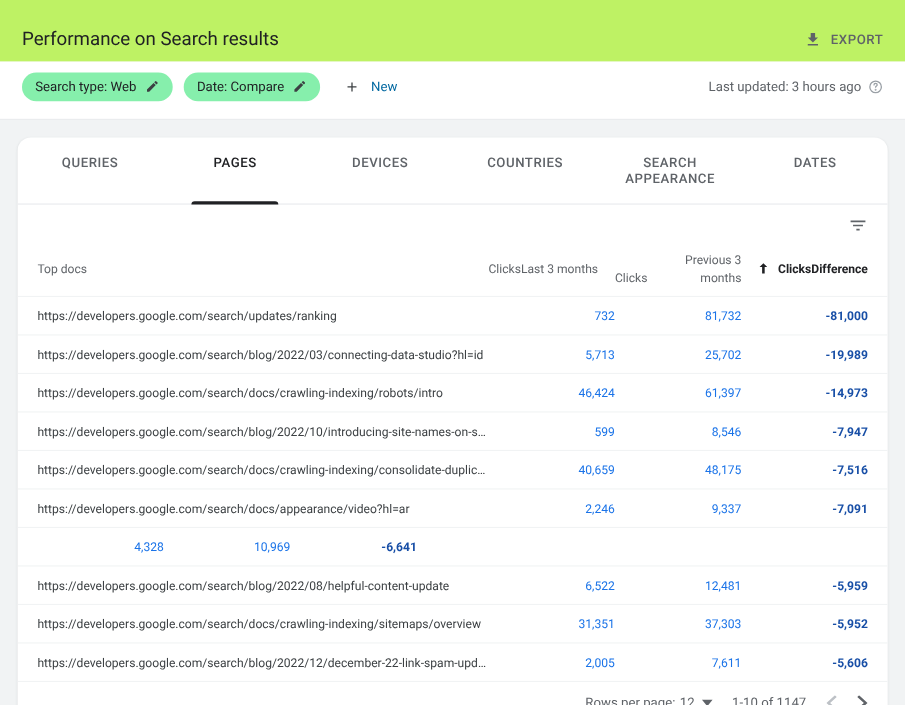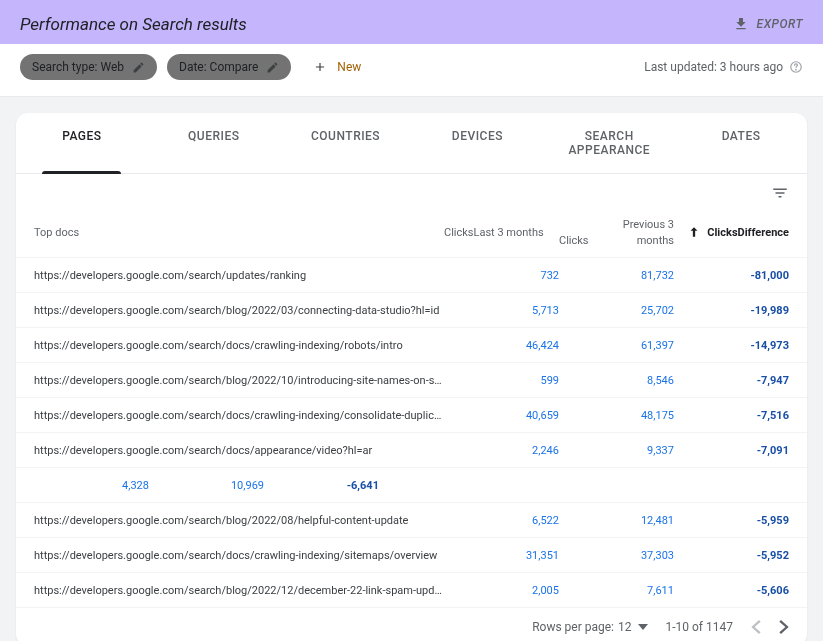--- a/index.html
+++ b/index.html
@@ -7,23 +7,22 @@
       font-family: 'Google Sans', Roboto, Arial, sans-serif;
       background: #f1f3f4;
       color: #202124;
       font-size: 13px;
       width: 823px;
     }
     .header {
       display: flex;
       justify-content: space-between;
       align-items: center;
-      padding: 14px 20px 10px 20px;
-      background: #c4b5fd;
-      font-style: italic;
+      padding: 26px 20px 10px 20px;
+      background: #bef264;
     }
     .page-title {
       font-size: 17px;
       font-weight: 400;
       color: #202124;
     }
     .export-btn {
       display: flex;
       align-items: center;
       gap: 8px;
@@ -37,37 +36,37 @@
       display: flex;
       justify-content: space-between;
       align-items: center;
       padding: 10px 20px 16px 20px;
       background: #fff;
       border-bottom: 1px solid #e8eaed;
     }
     .filter-chips { display: flex; gap: 10px; align-items: center; }
     .chip {
       display: flex;
-      align-items: center;
+      align-items: flex-start;
       gap: 8px;
-      background: #737373;
+      background: #86efac;
       color: #1a73e8;
       padding: 6px 12px;
       border-radius: 16px;
       font-size: 12px;
       cursor: pointer;
     }
     .chip-label { color: #202124; font-weight: 400; }
     .new-btn {
       display: flex;
       align-items: center;
       gap: 10px;
       padding: 6px 12px;
       font-size: 12px;
-      color: #a16207;
+      color: #0369a1;
       cursor: pointer;
     }
     .last-updated {
       display: flex;
       align-items: center;
       gap: 6px;
       font-size: 12px;
       color: #5f6368;
     }
     .card {
@@ -193,24 +192,24 @@
           <circle cx="12" cy="12" r="9"></circle>
           <path d="M9.5 9a2.5 2.5 0 0 1 5 0c0 1.5-2.5 2-2.5 3.5" stroke-linecap="round"></path>
           <circle cx="12" cy="16.5" r="0.5" fill="#9aa0a6"></circle>
         </svg>
     </span>
   </div>
 </div>
 
 <div class="card">
   <div class="tabs" id="tabs">
+      <div class="tab">QUERIES</div>
       <div class="tab active">PAGES</div>
-      <div class="tab">QUERIES</div>
+      <div class="tab">DEVICES</div>
       <div class="tab">COUNTRIES</div>
-      <div class="tab">DEVICES</div>
       <div class="tab">SEARCH APPEARANCE</div>
       <div class="tab">DATES</div>
     </div>
 
   <div class="filter-icon-row">
     <span class="icon">
       <svg width="18" height="18" viewBox="0 0 24 24" fill="#5f6368">
           <path d="M10 18h4v-2h-4v2zM3 6v2h18V6H3zm3 7h12v-2H6v2z"></path>
         </svg>
     </span>

